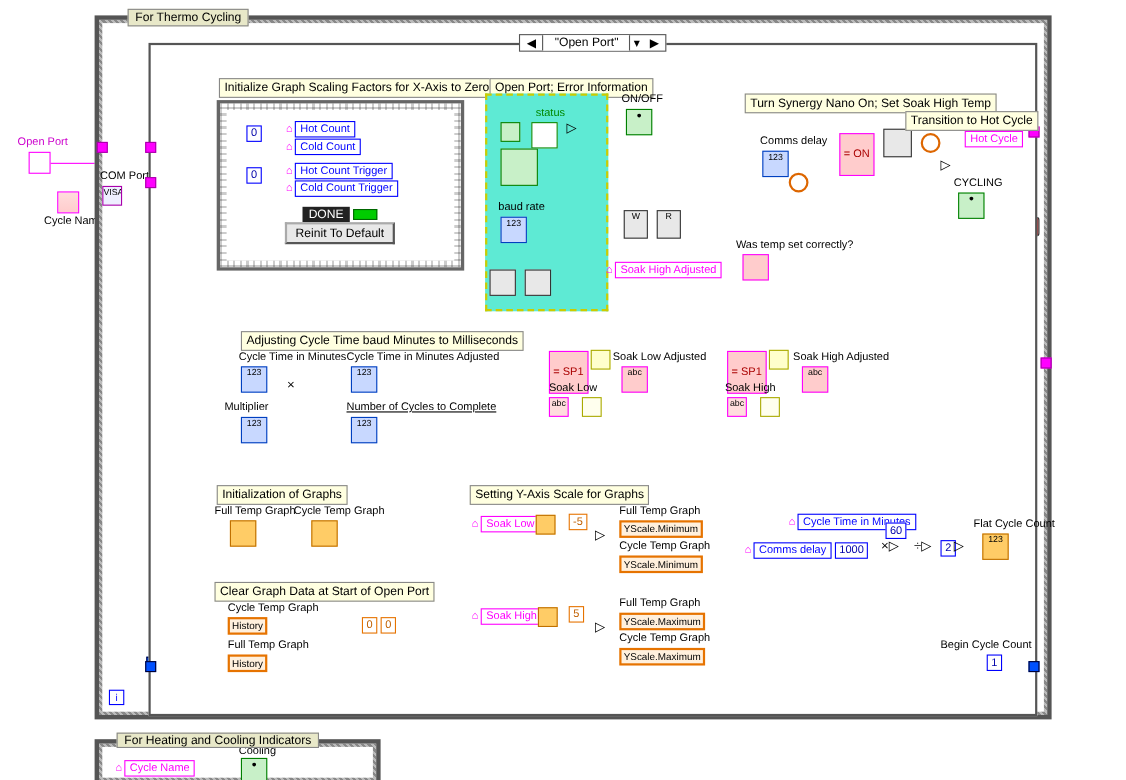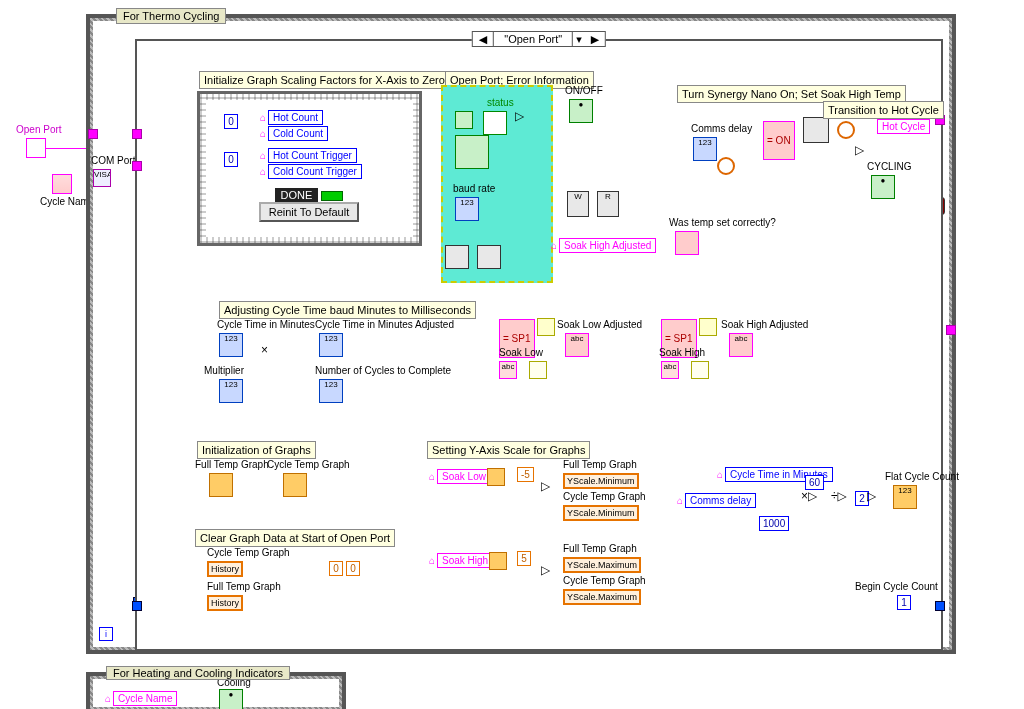--- a/index.html
+++ b/index.html
@@ -345,21 +345,21 @@
         <div class="node green" style="top:134px;left:734px;">●</div>
 
         <div class="comment" style="top:260px;left:82px;">Adjusting Cycle Time baud Minutes to Milliseconds</div>
         <div class="label-text" style="top:278px;left:80px;">Cycle Time in Minutes</div>
         <div class="node blue" style="top:292px;left:82px;">123</div>
         <div style="position:absolute;top:302px;left:124px;font-size:12px;">×</div>
         <div class="label-text" style="top:278px;left:178px;">Cycle Time in Minutes Adjusted</div>
         <div class="node blue" style="top:292px;left:182px;">123</div>
         <div class="label-text" style="top:324px;left:67px;">Multiplier</div>
         <div class="node blue" style="top:338px;left:82px;">123</div>
-        <div class="label-text" style="top:324px;left:178px;">Number of Cycles to Complete</div>
+        <div class="label-text" style="top:324px;left:178px;text-decoration:underline;">Number of Cycles to Complete</div>
         <div class="node blue" style="top:338px;left:182px;">123</div>
 
         <div style="position:absolute;top:278px;left:362px;"><span class="str-const">= SP1</span></div>
         <div class="node small" style="top:277px;left:400px;background:#ffc;border-color:#aa0;"></div>
         <div class="label-text" style="top:278px;left:420px;">Soak Low Adjusted</div>
         <div class="node" style="top:292px;left:428px;background:#fcc;border-color:#f0f;">abc</div>
         <div class="label-text" style="top:306px;left:362px;">Soak Low</div>
         <div class="node small" style="top:320px;left:362px;background:#fdd;border-color:#f0f;">abc</div>
         <div class="node small" style="top:320px;left:392px;background:#ffe;border-color:#aa0;"></div>
         <div style="position:absolute;top:278px;left:524px;"><span class="str-const">= SP1</span></div>
@@ -390,21 +390,21 @@
         <div class="node orange small" style="top:511px;left:352px;"></div>
         <div style="position:absolute;top:510px;left:380px;" class="num-const orange">5</div>
         <div style="position:absolute;top:522px;left:404px;font-size:12px;">▷</div>
         <div class="label-text" style="top:502px;left:426px;">Full Temp Graph</div>
         <div style="position:absolute;top:516px;left:426px;"><span class="prop-node">YScale.Maximum</span></div>
         <div class="label-text" style="top:534px;left:426px;">Cycle Temp Graph</div>
         <div style="position:absolute;top:548px;left:426px;"><span class="prop-node">YScale.Maximum</span></div>
 
         <div style="position:absolute;top:426px;left:578px;"><span class="house">⌂</span><span class="lvar">Cycle Time in Minutes</span></div>
         <div style="position:absolute;top:452px;left:538px;"><span class="house">⌂</span><span class="lvar">Comms delay</span></div>
-        <div style="position:absolute;top:452px;left:622px;margin-top:23px;" class="num-const">1000</div>
+        <div style="position:absolute;top:452px;left:622px;" class="num-const">1000</div>
         <div style="position:absolute;top:434px;left:668px;" class="num-const">60</div>
         <div style="position:absolute;top:448px;left:664px;font-size:12px;">×▷</div>
         <div style="position:absolute;top:448px;left:694px;font-size:12px;">÷▷</div>
         <div style="position:absolute;top:450px;left:718px;" class="num-const">2</div>
         <div style="position:absolute;top:448px;left:730px;font-size:12px;">▷</div>
         <div class="label-text" style="top:430px;left:748px;">Flat Cycle Count</div>
         <div class="node orange" style="top:444px;left:756px;">123</div>
 
         <div class="comment" style="top:488px;left:58px;">Clear Graph Data at Start of Open Port</div>
         <div class="label-text" style="top:506px;left:70px;">Cycle Temp Graph</div>

